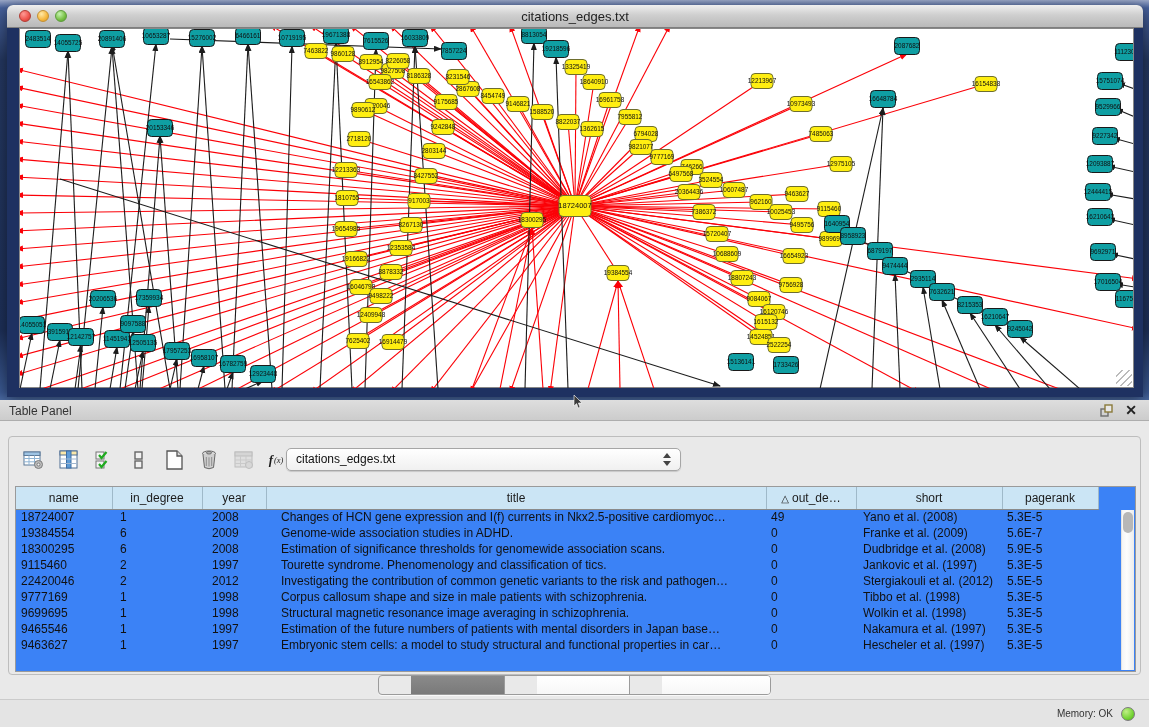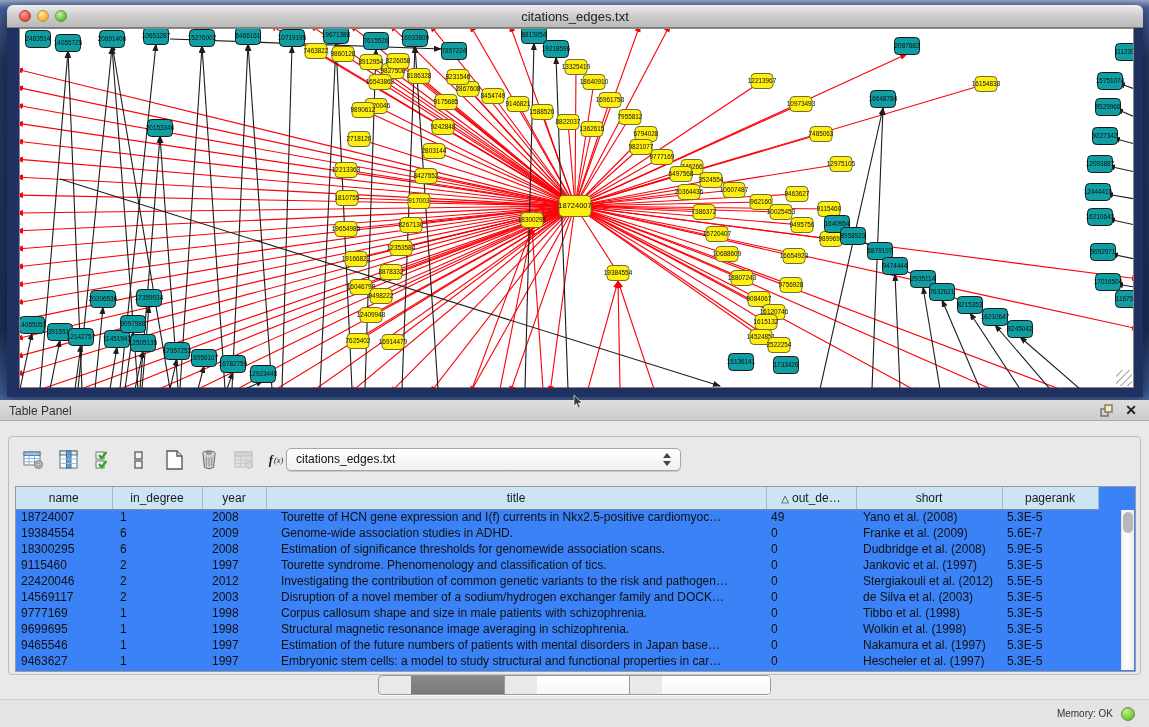--- a/index.html
+++ b/index.html
@@ -631,21 +631,21 @@
               <th><span class="sort-glyph">△</span>out_de…</th>
               <th>short</th>
               <th>pagerank</th>
             </tr>
           </thead>
         <tbody id="tbody">
             <tr>
               <td>18724007</td>
               <td>1</td>
               <td>2008</td>
-              <td>Tourette of HCN gene expression and I(f) currents in Nkx2.5-positive cardiomyoc…</td>
+              <td>Changes of HCN gene expression and I(f) currents in Nkx2.5-positive cardiomyoc…</td>
               <td>49</td>
               <td>Yano et al. (2008)</td>
               <td>5.3E-5</td>
             </tr>
             <tr>
               <td>19384554</td>
               <td>6</td>
               <td>2009</td>
               <td>Genome-wide association studies in ADHD.</td>
               <td>0</td>
@@ -673,29 +673,20 @@
             <tr>
               <td>22420046</td>
               <td>2</td>
               <td>2012</td>
               <td>Investigating the contribution of common genetic variants to the risk and pathogen…</td>
               <td>0</td>
               <td>Stergiakouli et al. (2012)</td>
               <td>5.5E-5</td>
             </tr>
             <tr>
-              <td>14569117</td>
-              <td>2</td>
-              <td>2003</td>
-              <td>Disruption of a novel member of a sodium/hydrogen exchanger family and DOCK…</td>
-              <td>0</td>
-              <td>de Silva et al. (2003)</td>
-              <td>5.3E-5</td>
-            </tr>
-            <tr>
               <td>9777169</td>
               <td>1</td>
               <td>1998</td>
               <td>Corpus callosum shape and size in male patients with schizophrenia.</td>
               <td>0</td>
               <td>Tibbo et al. (1998)</td>
               <td>5.3E-5</td>
             </tr>
             <tr>
               <td>9699695</td>

